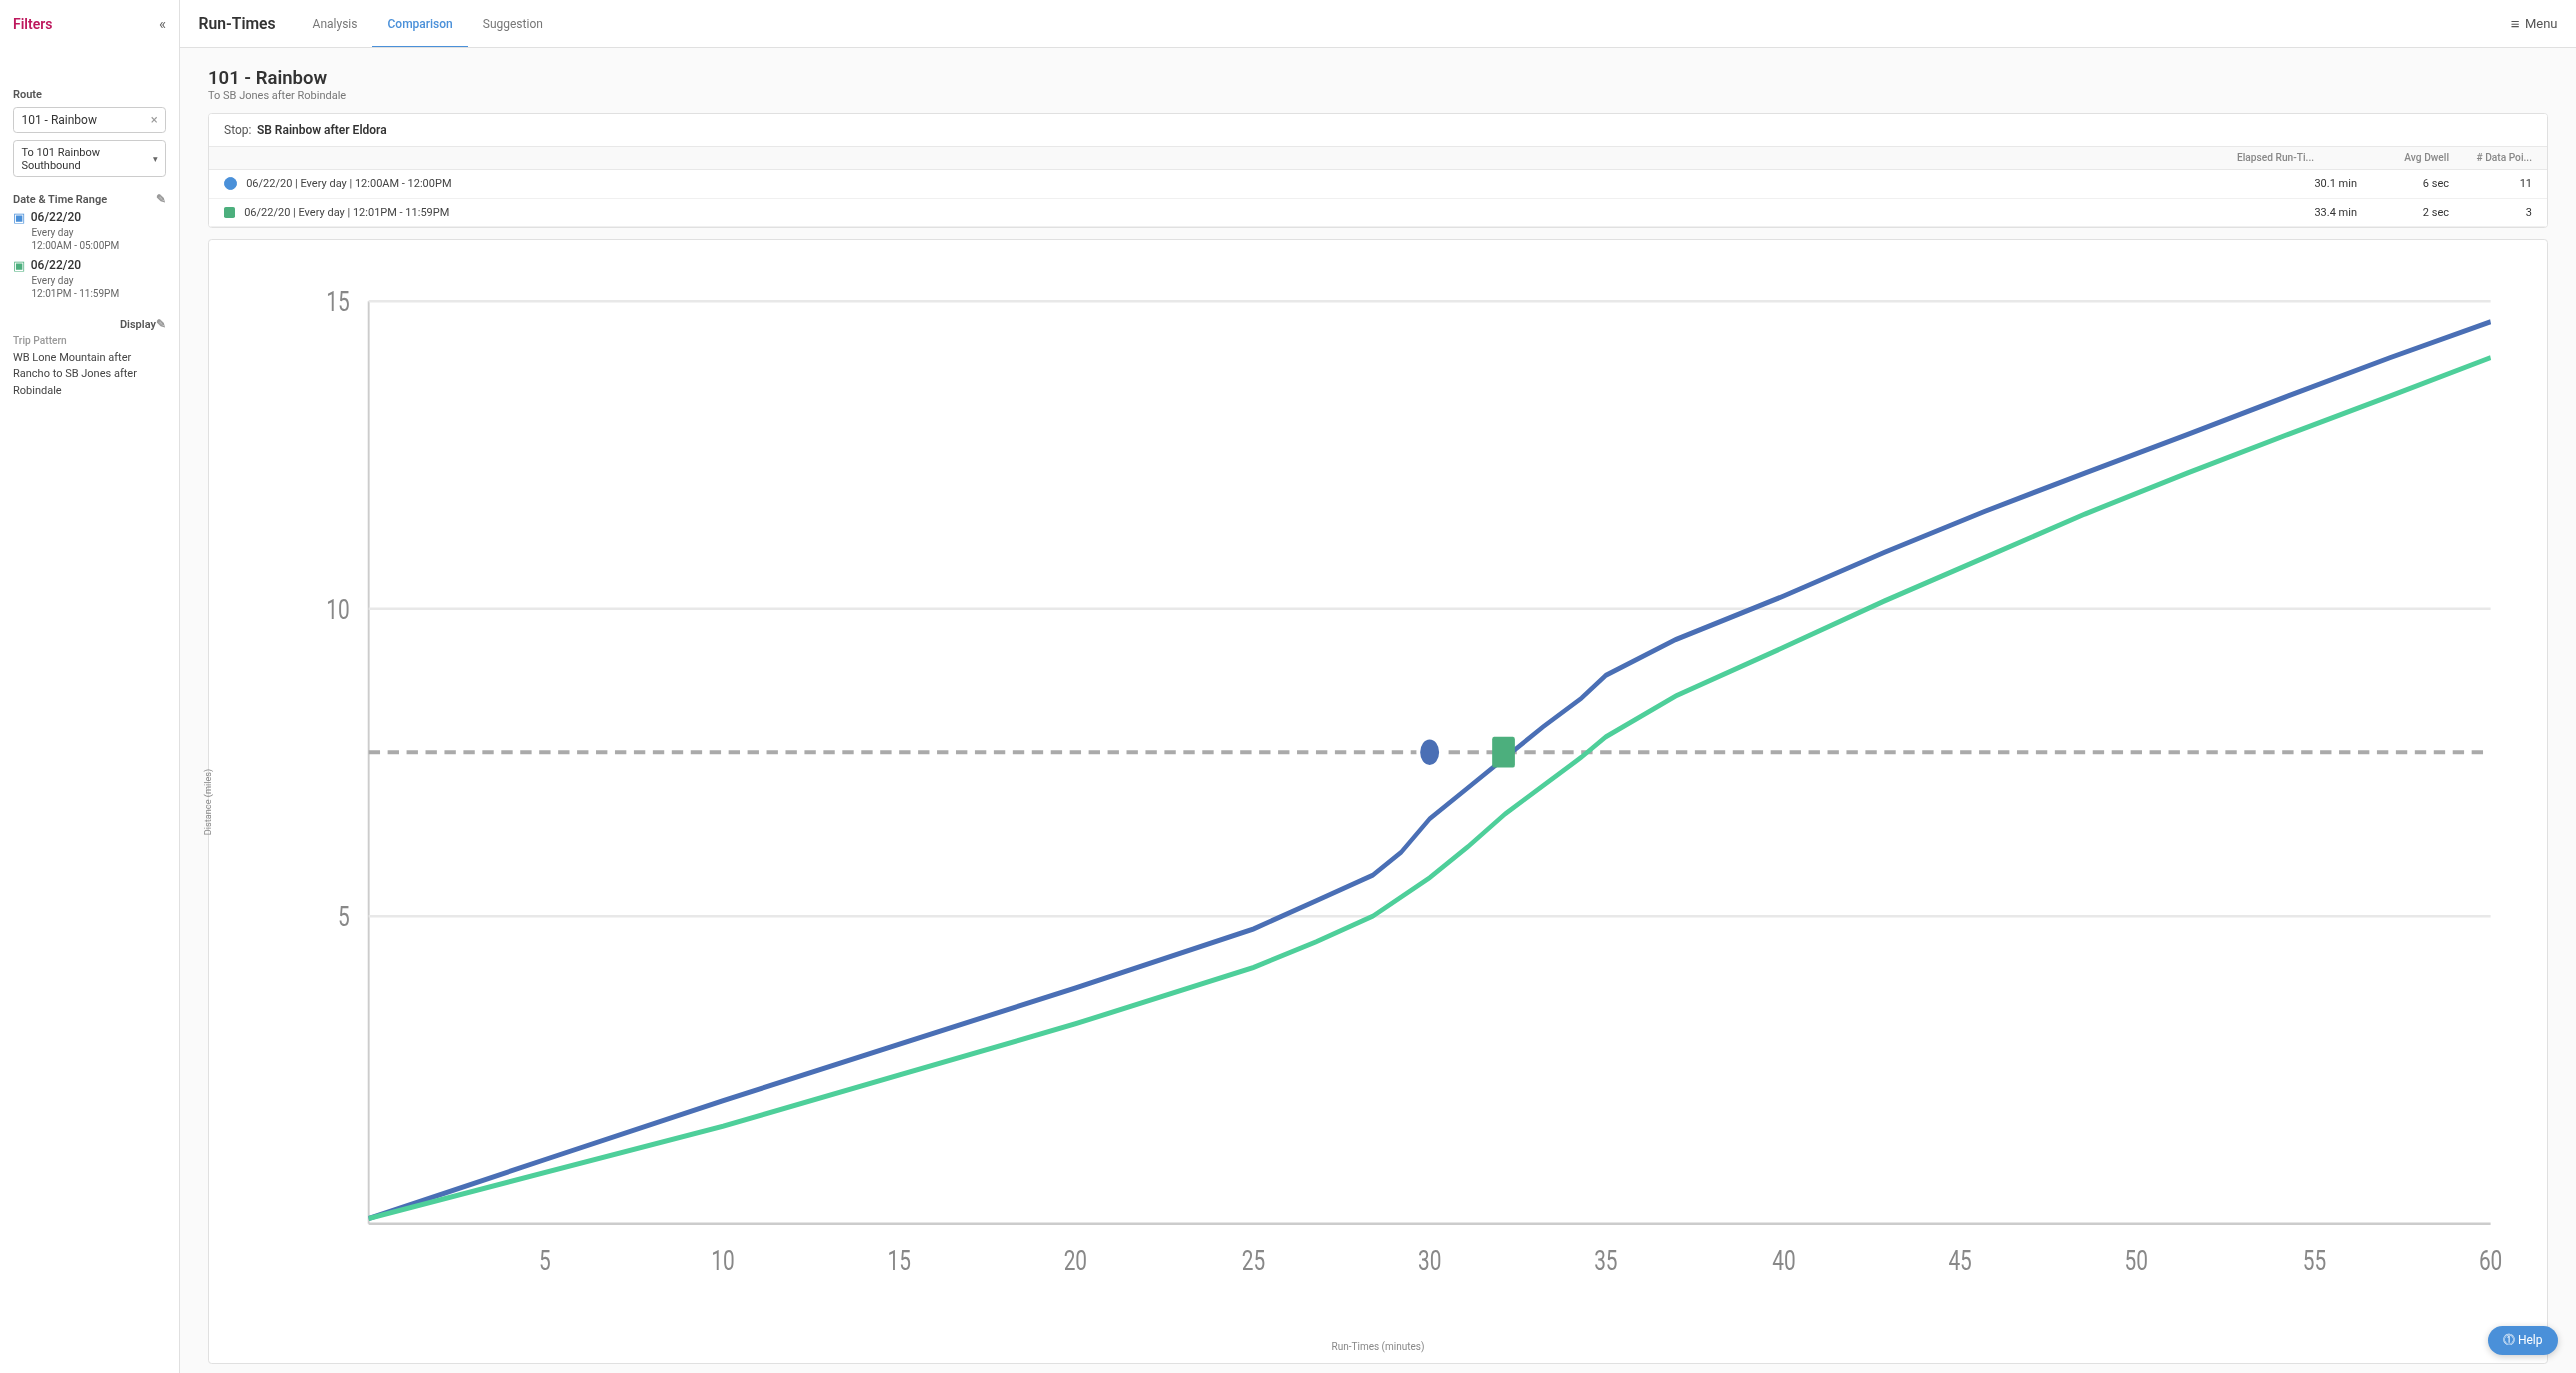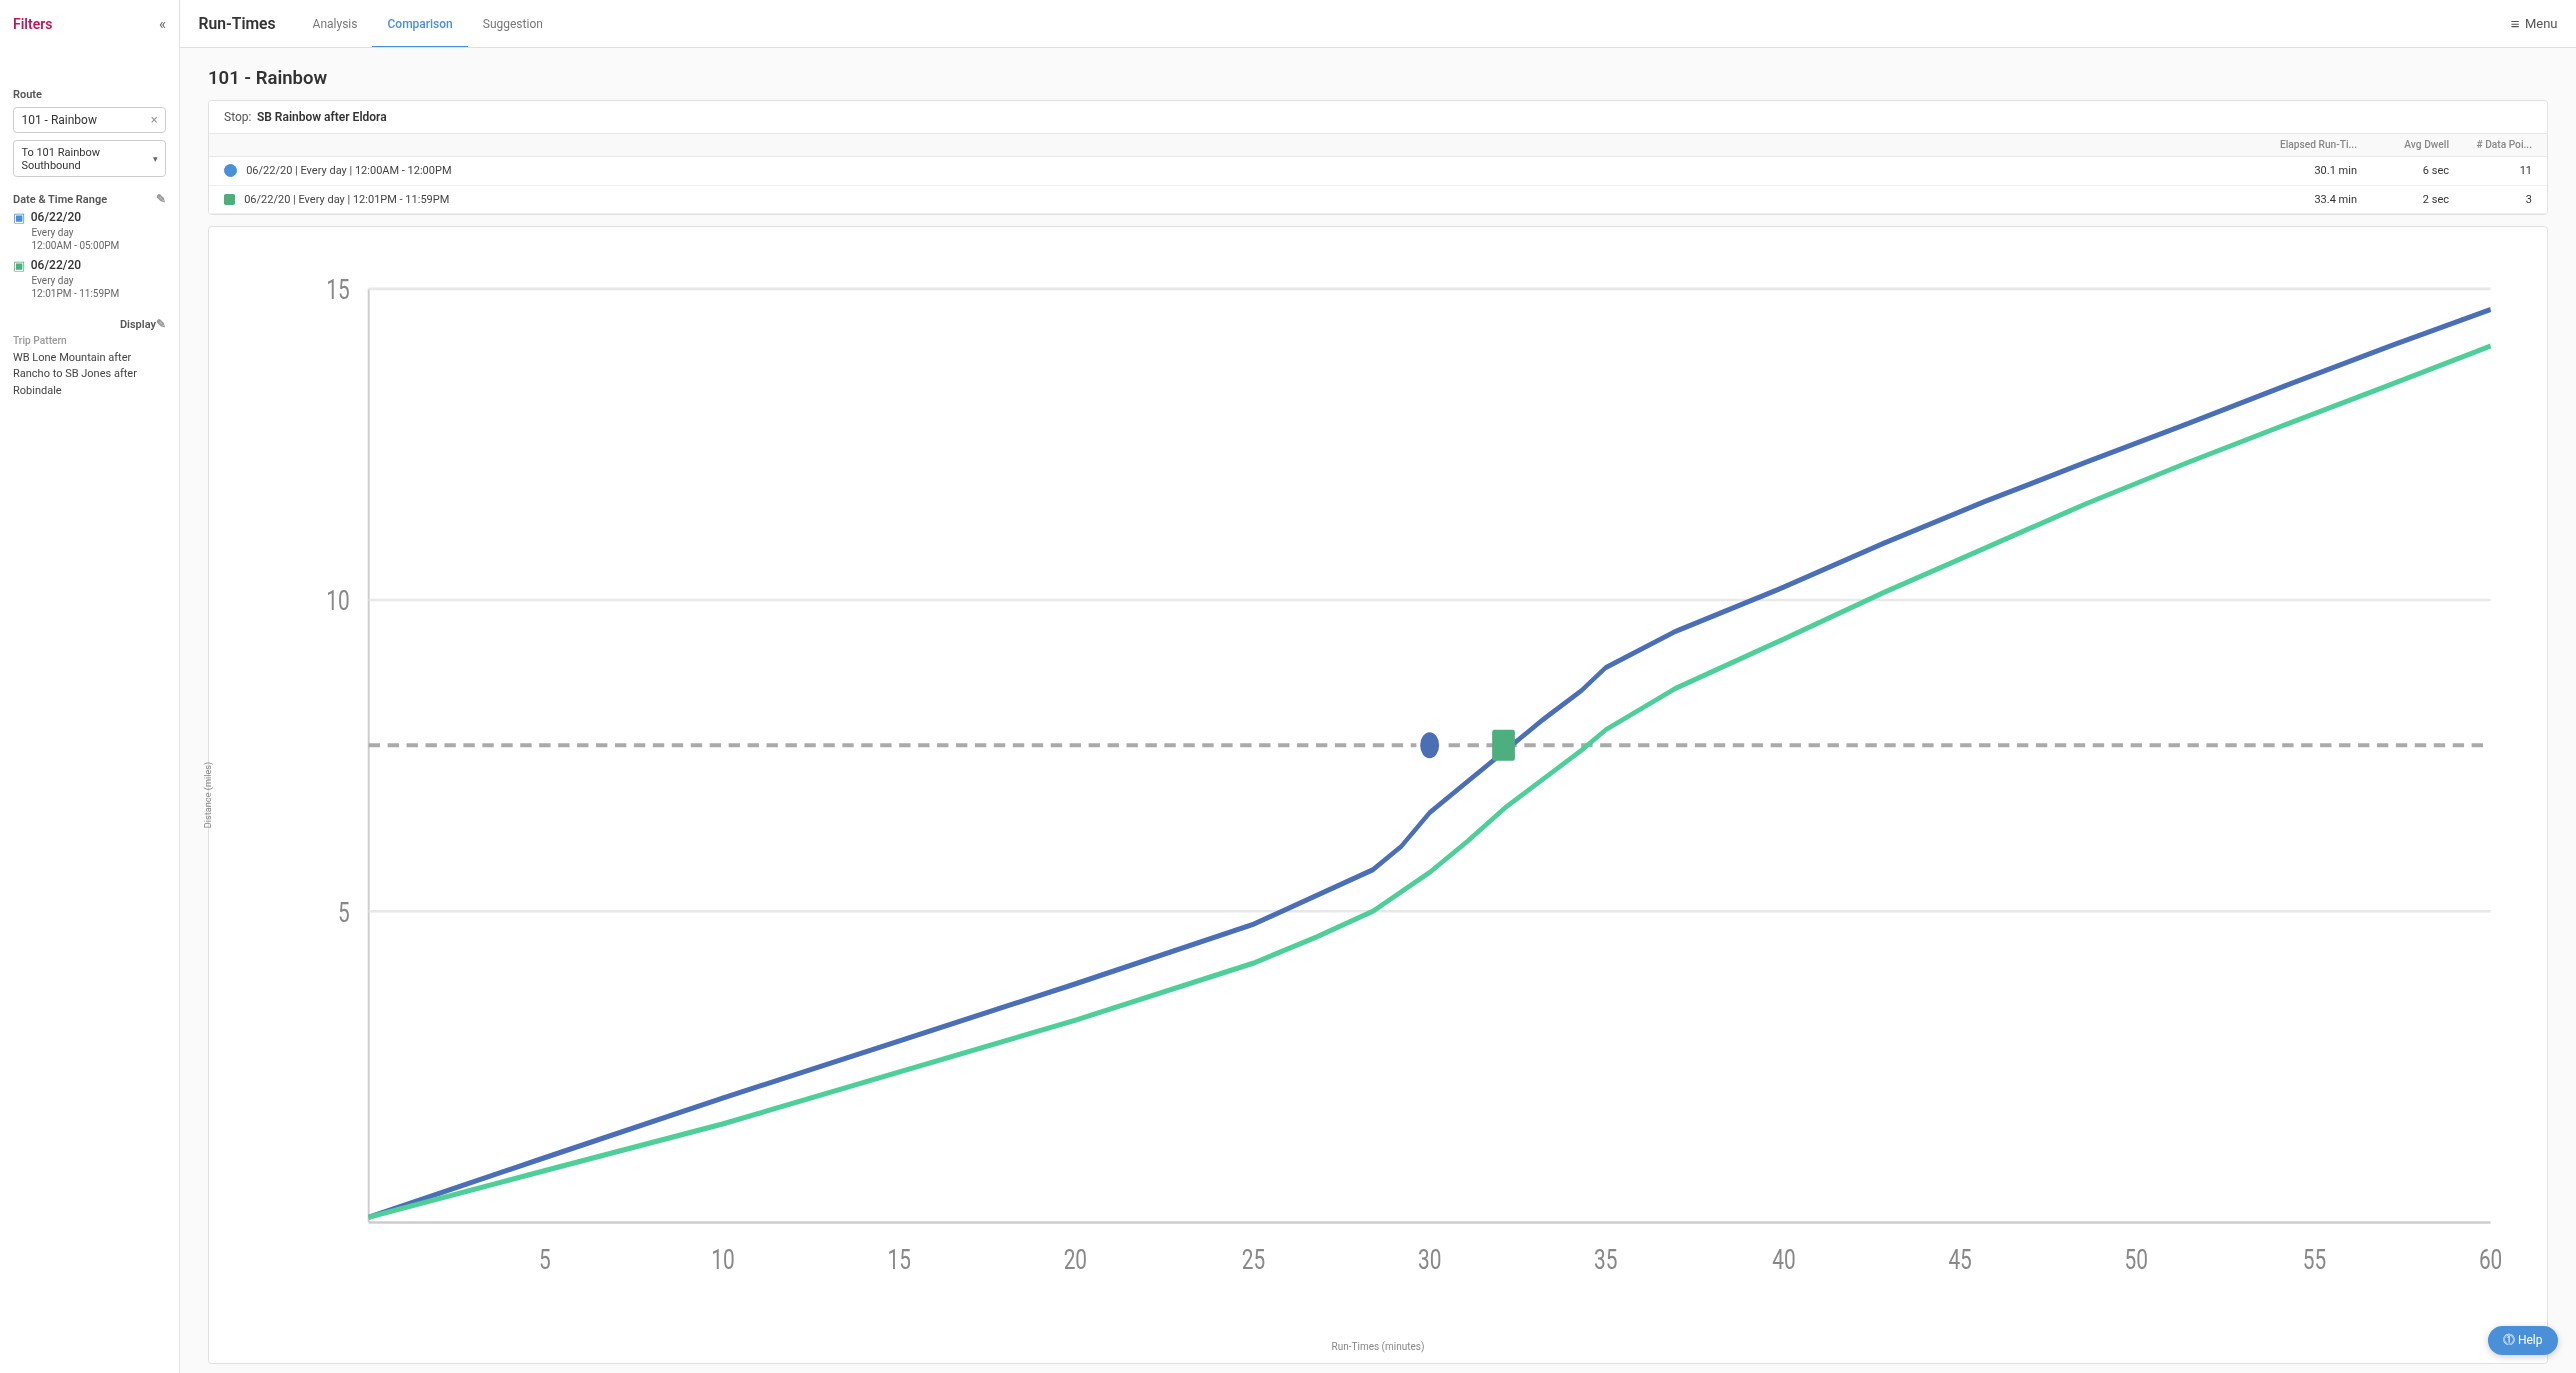--- a/index.html
+++ b/index.html
@@ -242,21 +242,21 @@
       display: flex;
       align-items: center;
       padding: 5.5px 15px;
       background: #f9f9f9;
       border-bottom: 0.9px solid #e8e8e8;
       font-size: 10.2px;
       color: #888;
       font-weight: 500;
     }
     .table-header-row .col-main { flex: 1; }
-    .table-header-row .col-elapsed { width: 120px; text-align: right; }
+    .table-header-row .col-elapsed { width: 120px; text-align: left; }
     .table-header-row .col-dwell { width: 92px; text-align: right; }
     .table-header-row .col-datapts { width: 83px; text-align: right; }
     .table-row {
       display: flex;
       align-items: center;
       padding: 7.4px 15px;
       border-bottom: 0.9px solid #f0f0f0;
       background: #fff;
       cursor: pointer;
     }
@@ -388,20 +388,21 @@
     </div>
     <div class="menu-btn">
       <span class="hamburger-icon">≡</span>
       <span>Menu</span>
     </div>
   </div>
 
   <div class="content">
     <div>
       <div class="route-heading">101 - Rainbow</div>
+      <div class="route-subheading">To SB Jones after Robindale</div>
     </div>
 
     <div class="stop-table-wrap">
       <div class="stop-header">
         <span class="stop-label">Stop:</span>
         <span class="stop-name">SB Rainbow after Eldora</span>
       </div>
       <div class="table-header-row">
         <span class="col-main"></span>
         <span class="col-elapsed">Elapsed Run-Ti...</span>

